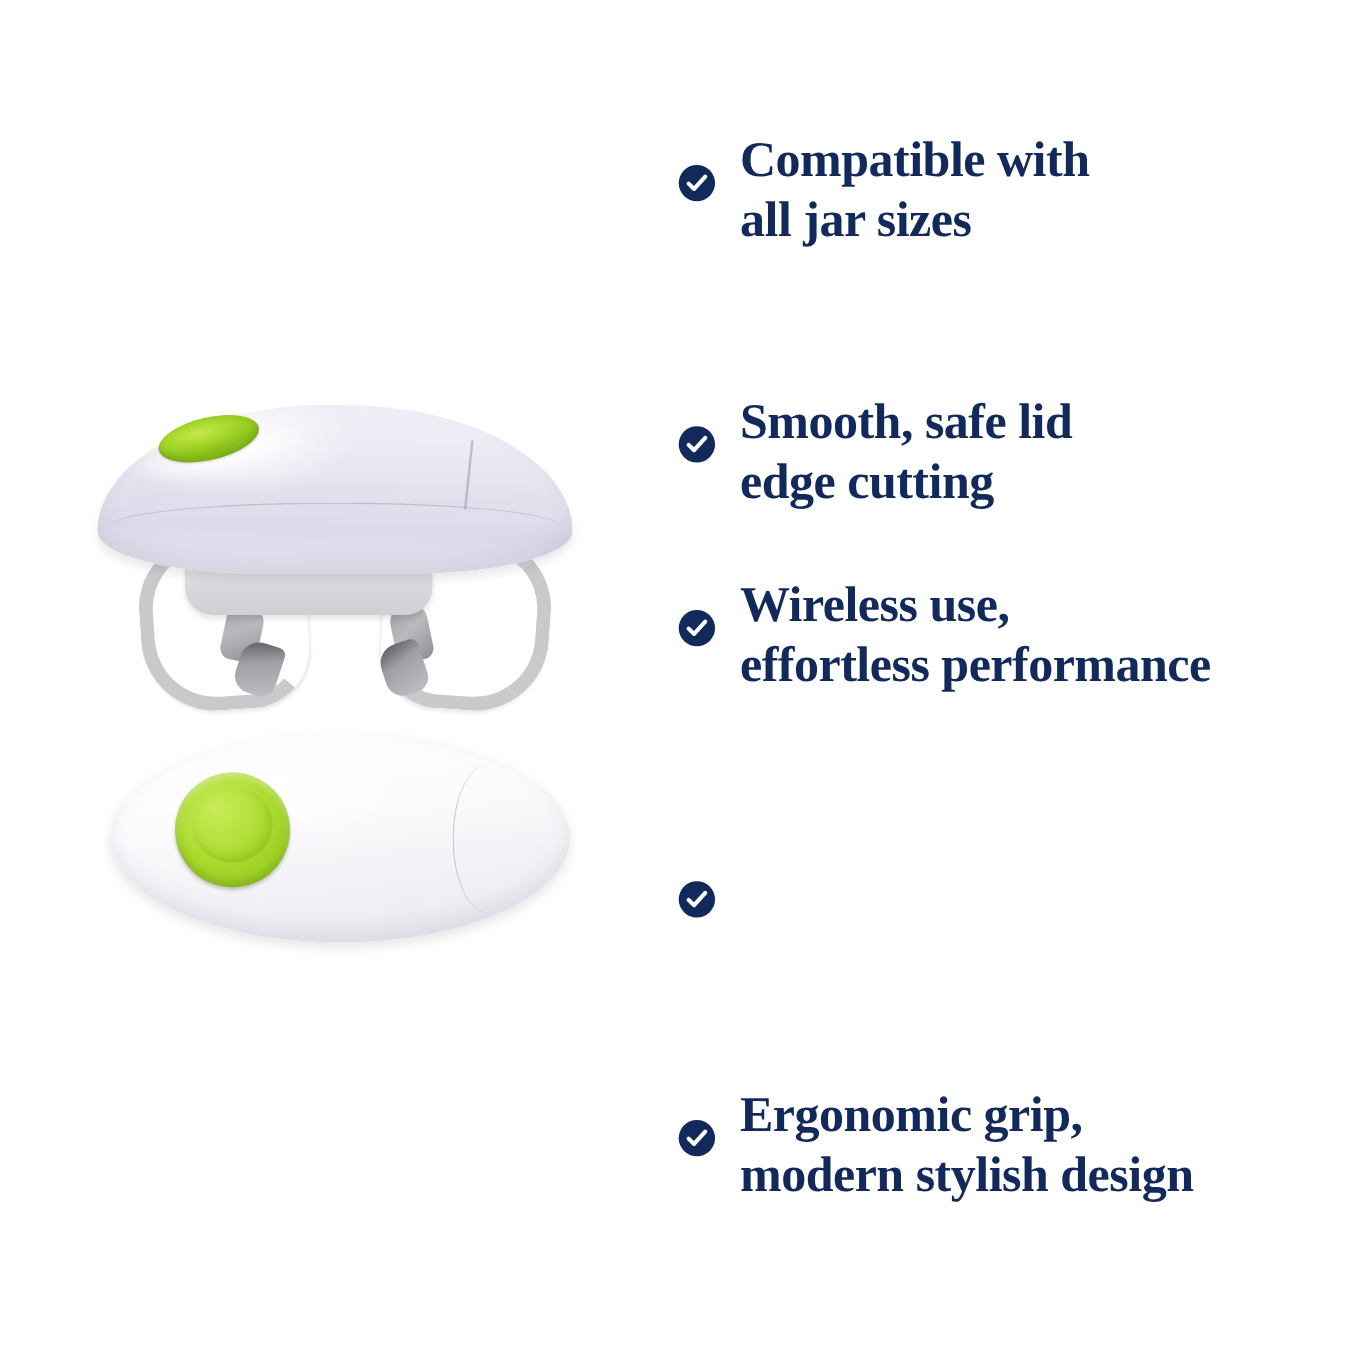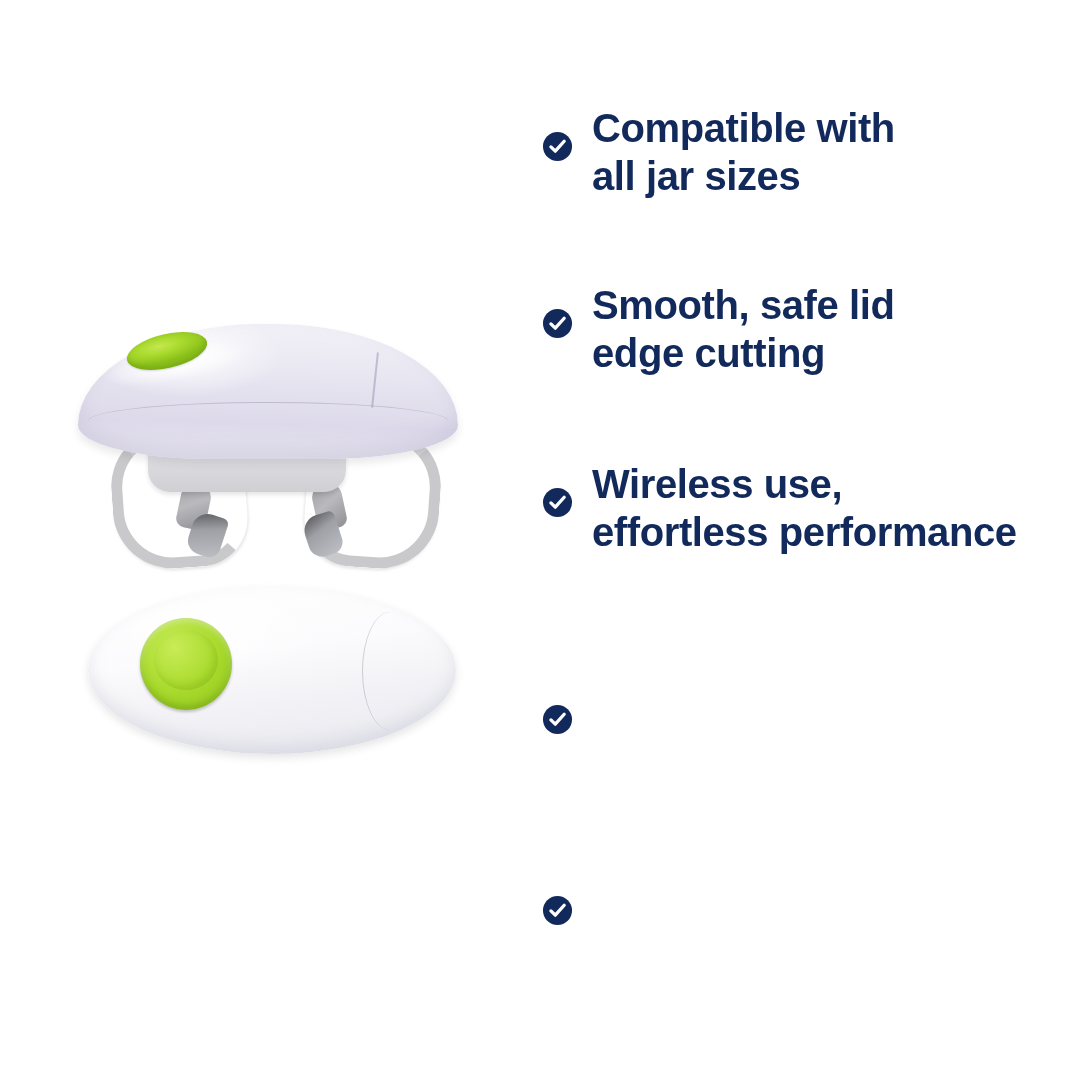--- a/index.html
+++ b/index.html
@@ -237,20 +237,21 @@
     margin-right: 19px;
   }
   .check-icon svg { display: block; width: 31px; height: 31px; }
   .feature-text {
     font-size: 40px;
     line-height: 48px;
     font-weight: bold;
     color: #12295b;
     letter-spacing: -0.4px;
     white-space: pre-line;
+    font-family: Liberation Serif, serif;
   }
 </style>
 </head>
 <body>
 
 <div id="page">
 
   <div class="product-area">
 
     <div class="device-side">
@@ -290,21 +291,21 @@
       <span class="check-icon">
         <svg viewBox="0 0 32 32" xmlns="http://www.w3.org/2000/svg">
           <circle cx="16" cy="16" r="15" fill="#12295b"></circle>
           <path d="M9.2 16.4 L13.7 20.8 L22.9 10.6" fill="none" stroke="#ffffff" stroke-width="3.4" stroke-linecap="round" stroke-linejoin="round"></path>
         </svg>
       </span>
       <span class="feature-text">Compatible with
 all jar sizes</span>
     </div>
 
-    <div class="feature-row" style="top:281px">
+    <div class="feature-row" style="top:313px">
       <span class="check-icon">
         <svg viewBox="0 0 32 32" xmlns="http://www.w3.org/2000/svg">
           <circle cx="16" cy="16" r="15" fill="#12295b"></circle>
           <path d="M9.2 16.4 L13.7 20.8 L22.9 10.6" fill="none" stroke="#ffffff" stroke-width="3.4" stroke-linecap="round" stroke-linejoin="round"></path>
         </svg>
       </span>
       <span class="feature-text">Smooth, safe lid
 edge cutting</span>
     </div>
 
@@ -328,17 +329,19 @@
       </span>
     </div>
 
     <div class="feature-row" style="top:868px">
       <span class="check-icon">
         <svg viewBox="0 0 32 32" xmlns="http://www.w3.org/2000/svg">
           <circle cx="16" cy="16" r="15" fill="#12295b"></circle>
           <path d="M9.2 16.4 L13.7 20.8 L22.9 10.6" fill="none" stroke="#ffffff" stroke-width="3.4" stroke-linecap="round" stroke-linejoin="round"></path>
         </svg>
       </span>
+      <span class="feature-text">Ergonomic grip,
+modern stylish design</span>
     </div>
 
   </div>
 
 </div>
 
 </body></html>

